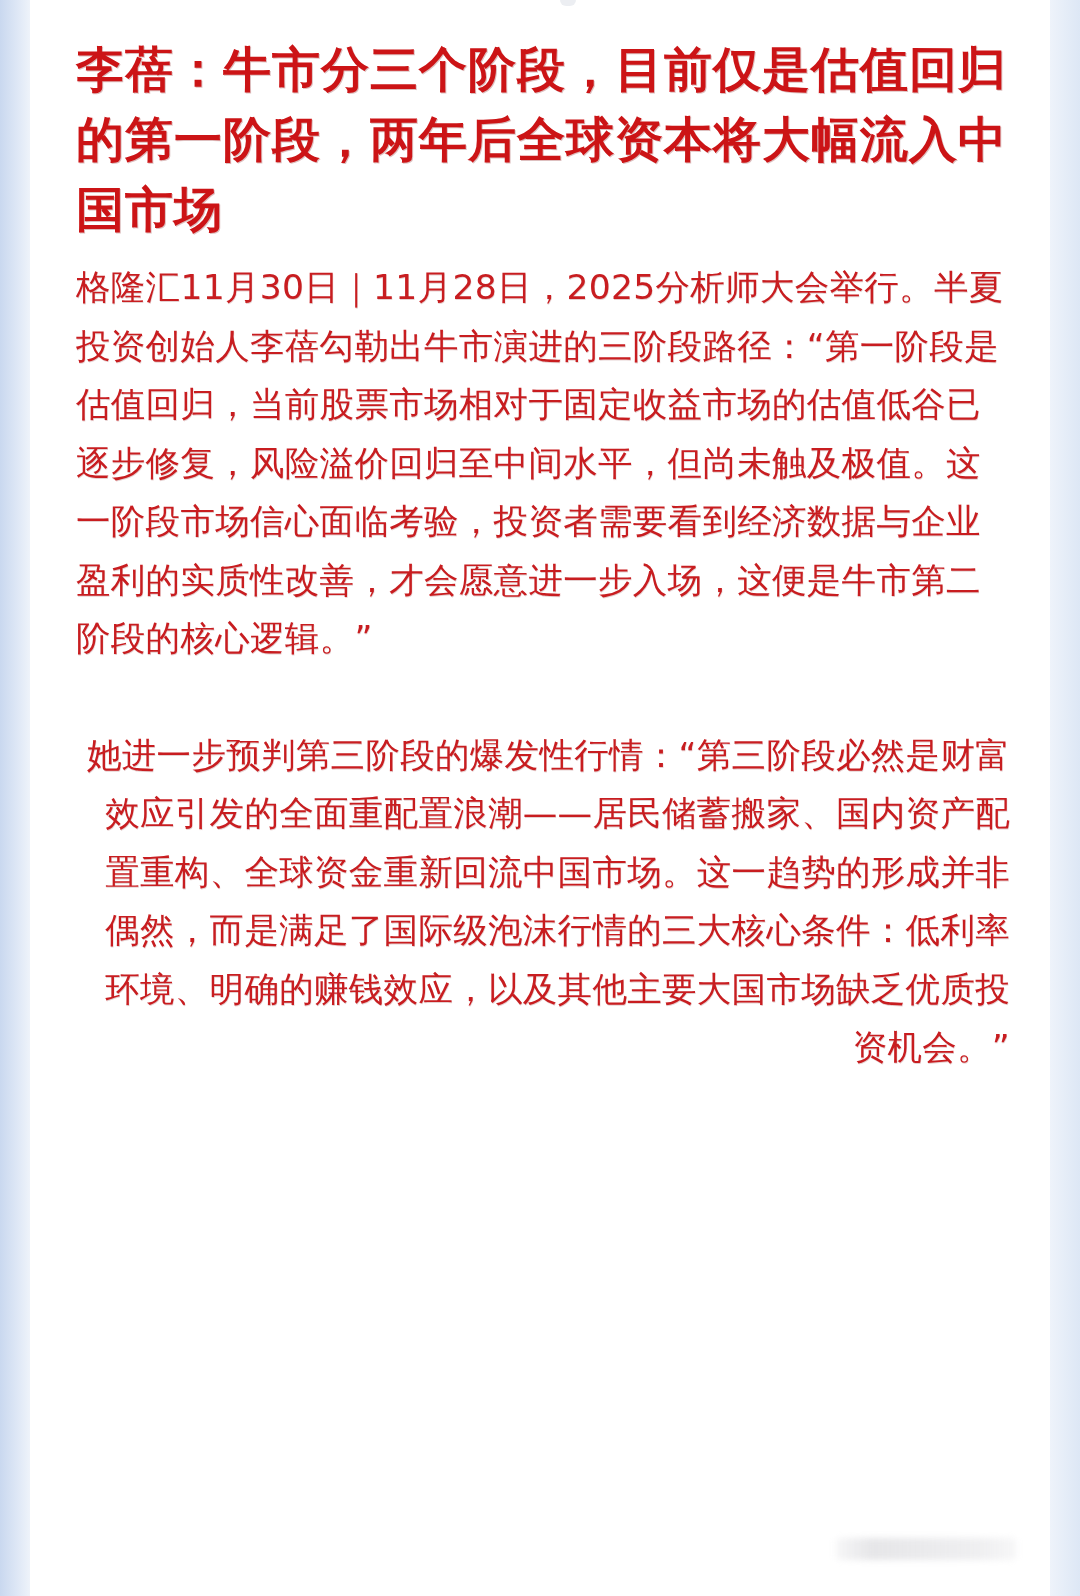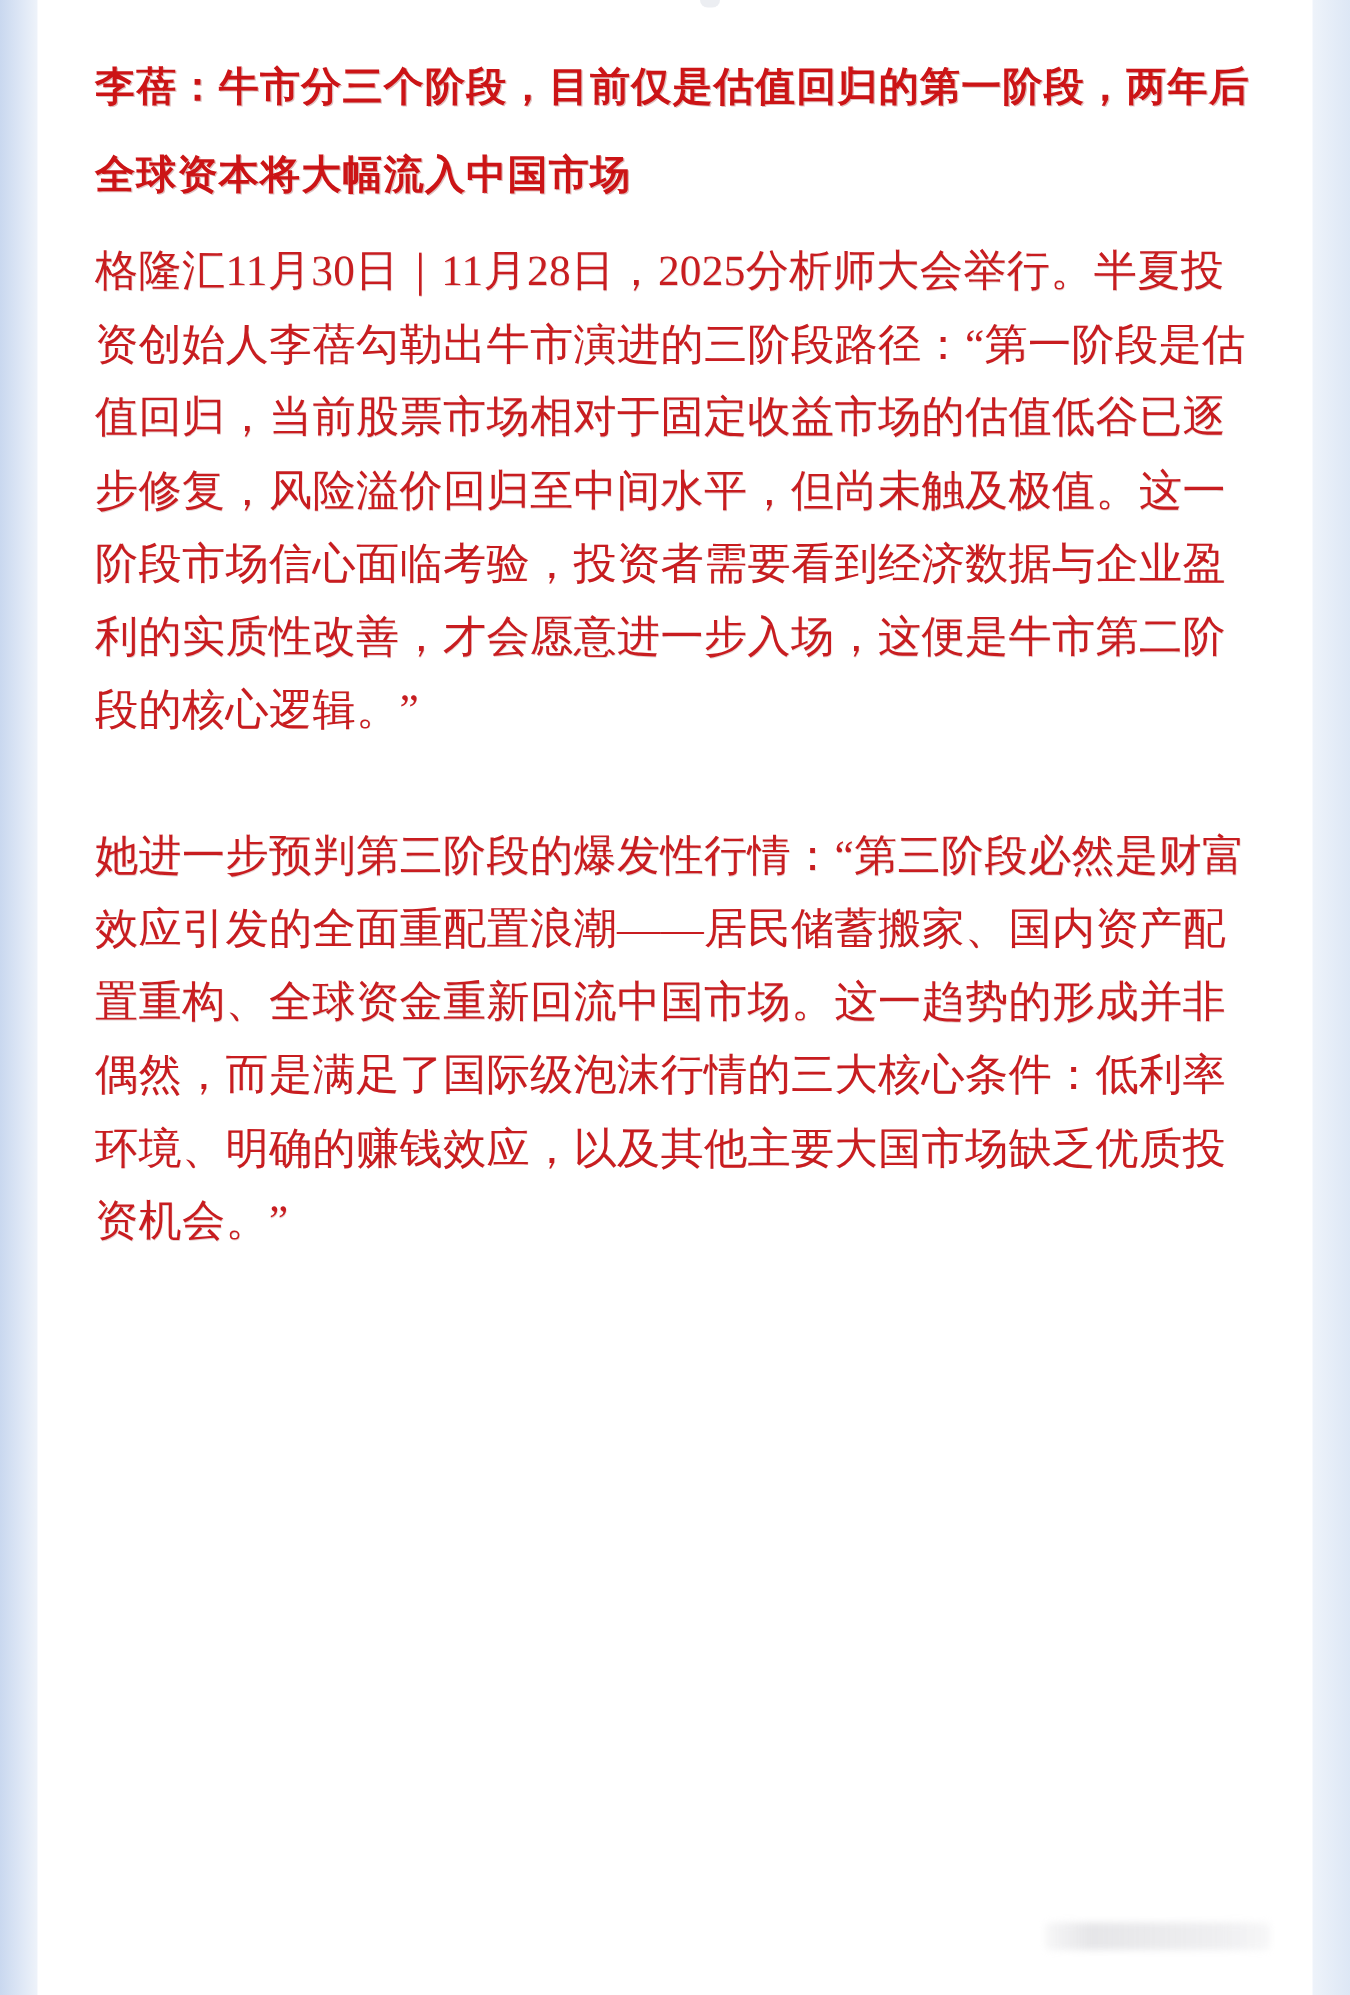--- a/index.html
+++ b/index.html
@@ -32,41 +32,41 @@
       height: 6px;
       border-radius: 0 0 8px 8px;
       background: #e4e7ec;
       opacity: 0.7;
     }
     .headline {
       margin: 0;
       color: #cc1416;
       font-family: "DejaVu Serif", "Liberation Serif", serif;
       font-weight: bold;
-      font-size: 32px;
+      font-size: 48px;
       line-height: 70px;
       letter-spacing: 1px;
       text-shadow: 1px 1px 0 rgba(120, 0, 0, 0.25);
       word-break: break-all;
     }
     .body {
       margin-top: 14px;
-      font-family: Liberation Serif, serif;
     }
     .para {
       margin: 0;
       color: #c81d20;
       font-size: 34.5px;
       line-height: 58.5px;
       letter-spacing: 0.3px;
       word-break: break-all;
       text-shadow: 0.5px 0.5px 0 rgba(110, 0, 0, 0.18);
     }
     .para + .para {
       margin-top: 58px;
+      text-align: right;
     }
     .watermark {
       position: absolute;
       right: 34px;
       bottom: 36px;
       width: 180px;
       height: 22px;
       border-radius: 4px;
       background: linear-gradient(90deg, rgba(200,200,205,0.15), rgba(200,200,205,0.45) 20%, rgba(210,210,215,0.35) 80%, rgba(200,200,205,0.15));
       filter: blur(3px);

